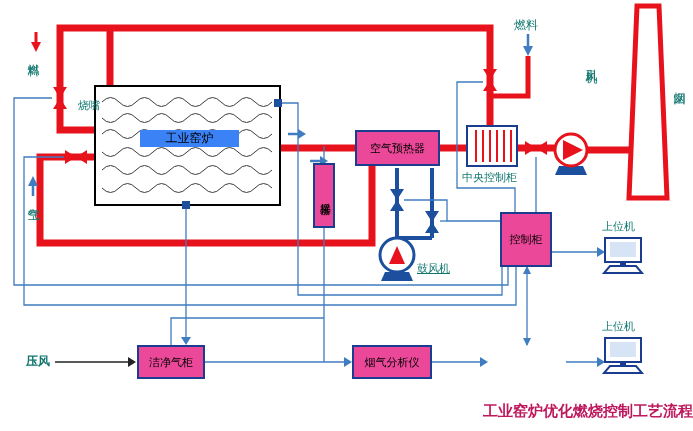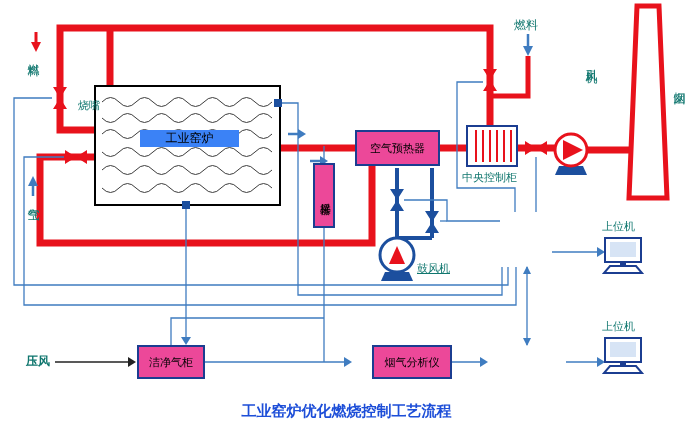--- a/index.html
+++ b/index.html
@@ -28,22 +28,22 @@
   .lbl{position:absolute;font-size:12px;line-height:1.2;white-space:nowrap;color:#0f766e;}
   .lbl.s{font-size:11px;}
   .v{writing-mode:vertical-rl;text-orientation:upright;letter-spacing:1px;}
   .box{
     position:absolute;border:2px solid var(--border-blue);background:#ec4899;
     display:flex;align-items:center;justify-content:center;
     font-size:11px;text-align:center;box-sizing:border-box;
   }
   #furnace-label{position:absolute;left:140px;top:130px;width:95px;text-align:center;
     font-size:12px;background:#3b82f6;padding:0 2px;}
-  #title{position:absolute;left:0;top:402px;width:693px;text-align:center;
-    font-weight:bold;font-size:15px;color:#1d4ed8;}
+  #title{position:absolute;left:0;top:402px;width:693px;text-align:right;
+    font-weight:bold;font-size:15px;color:#be185d;}
 </style>
 </head>
 <body>
 
 <div id="stage">
 
   <svg id="net" width="693" height="431" viewBox="0 0 693 431">
 
     <g>
 
@@ -184,25 +184,26 @@
   <div class="lbl s" style="left:462px;top:171px;">中央控制柜</div>
 
   <div class="lbl" style="left:514px;top:18px;">燃料</div>
 
   <div class="lbl v" style="left:584px;top:60px;">引风机</div>
 
   <div class="lbl v" style="left:672px;top:82px;">烟囱</div>
 
   <div class="lbl s" style="left:417px;top:262px;text-decoration:underline;">鼓风机</div>
 
+  <div class="box" style="left:500px;top:212px;width:52px;height:55px;">控制柜</div>
 
   <div class="lbl s" style="left:602px;top:220px;">上位机</div>
   <div class="lbl s" style="left:602px;top:320px;">上位机</div>
 
   <div class="lbl" style="left:26px;top:354px;font-weight:bold;">压风</div>
 
   <div class="box" style="left:137px;top:345px;width:68px;height:34px;">洁净气柜</div>
 
-  <div class="box" style="left:352px;top:345px;width:80px;height:34px;margin-left:20px;">烟气分析仪</div>
+  <div class="box" style="left:352px;top:345px;width:80px;height:34px;">烟气分析仪</div>
 
 
   <div id="title">工业窑炉优化燃烧控制工艺流程</div>
 </div>
 
 </body></html>

